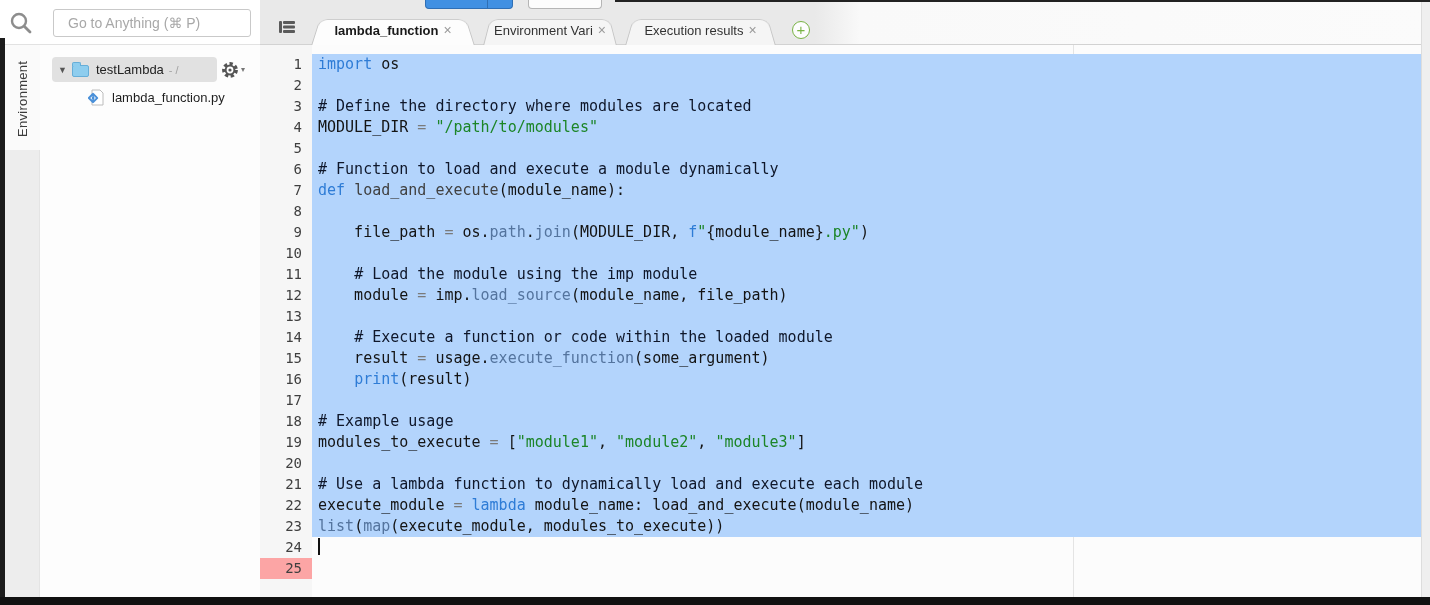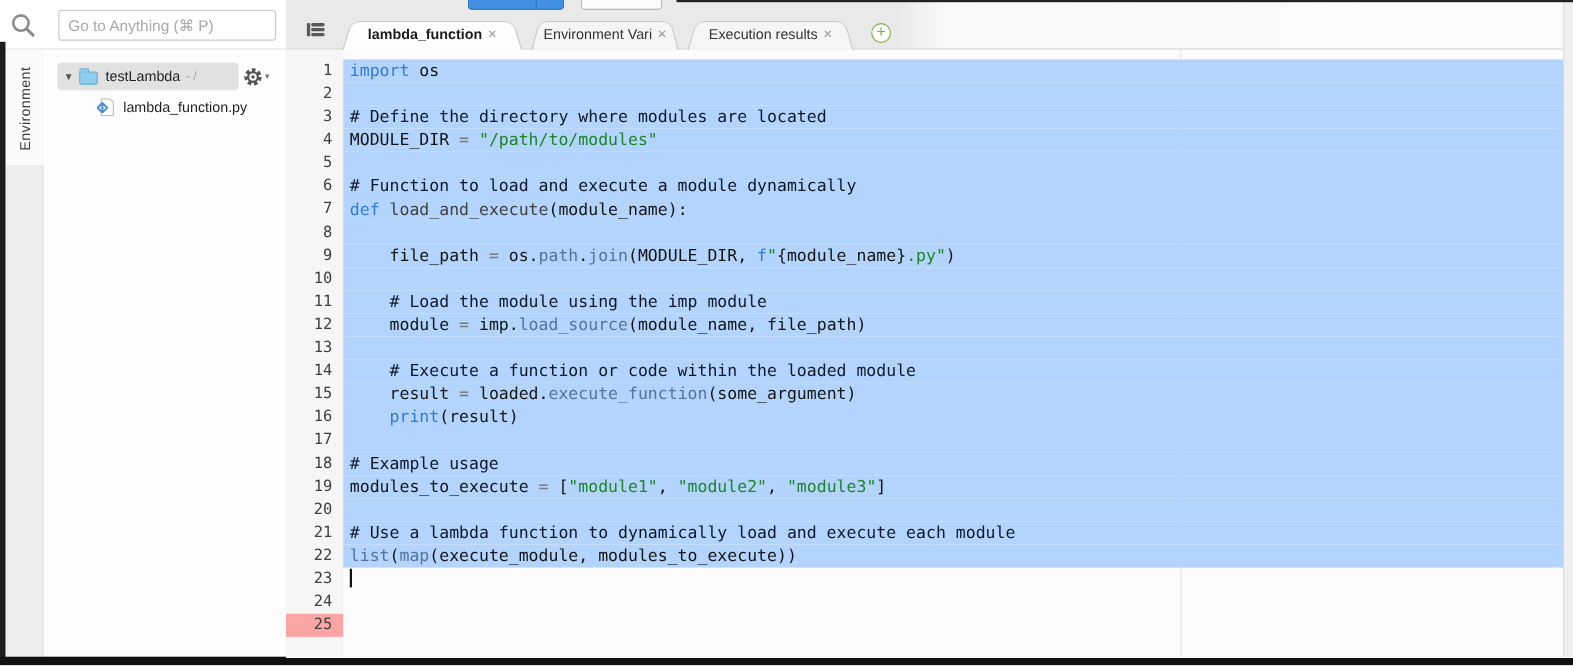--- a/index.html
+++ b/index.html
@@ -7,21 +7,21 @@
   .screen { position: relative; width: 1430px; height: 605px; background: #fff; overflow: hidden; }
 
   
   .black-bottom { position: absolute; left: 0; top: 597px; width: 1430px; height: 8px; background: #111; }
   .black-left   { position: absolute; left: 0; top: 38px; width: 5px; height: 560px; background: #1c1c1c; }
   .black-topline{ position: absolute; left: 615px; top: 0; width: 815px; height: 2px; background: #222; }
 
   
   .sb-header { position: absolute; left: 0; top: 0; width: 260px; height: 45px; background: #fff; border-bottom: 1px solid #e2e2e2; }
   .search-icon { position: absolute; left: 8px; top: 10px; }
-  .goto-input { position: absolute; left: 53px; top: 9px; width: 198px; height: 28px; border: 1px solid #c9c9c9; border-radius: 3px; font-size: 14px; padding: 0 8px; color: #444; background: #fff; outline: none; }
+  .goto-input { position: absolute; left: 53px; top: 9px; width: 198px; height: 28px; border: 1px solid #c9c9c9; border-radius: 3px; font-size: 14px; padding: 0 14px; color: #444; background: #fff; outline: none; }
   .goto-input::placeholder { color: #a8a8a8; }
 
   .rail { position: absolute; left: 5px; top: 45px; width: 35px; height: 552px; background: #ededed; border-right: 1px solid #e4e4e4; }
   .rail-active { position: absolute; left: 0; top: 0; width: 35px; height: 105px; background: #fafafa; }
   .rail-label { position: absolute; left: 0; top: 6px; width: 35px; height: 95px; display: flex; align-items: center; justify-content: center; writing-mode: vertical-rl; transform: rotate(180deg); font-size: 13px; color: #3c3c3c; letter-spacing: .3px; }
 
   .tree { position: absolute; left: 40px; top: 45px; width: 220px; height: 552px; background: #fdfdfd; }
   .folder-row { position: absolute; left: 12px; top: 12px; width: 165px; height: 25px; background: #e1e1e1; border-radius: 4px; display: flex; align-items: center; padding: 0 6px; }
   .disclosure { font-size: 9px; color: #555; margin-right: 5px; }
   .folder-icon { position: relative; width: 17px; height: 12px; background: #8ecdee; border: 1px solid #66aed8; border-radius: 2px; margin-right: 7px; margin-top: 2px; }
@@ -185,27 +185,28 @@
         <div class="code-row sel"></div>
         <div class="code-row sel"><span class="tk-c"># Function to load and execute a module dynamically</span></div>
         <div class="code-row sel"><span class="tk-k">def</span><span class="tk-t"> </span><span class="tk-d">load_and_execute</span><span class="tk-t">(module_name):</span></div>
         <div class="code-row sel"><span class="tk-t">    </span></div>
         <div class="code-row sel"><span class="tk-t">    file_path </span><span class="tk-o">=</span><span class="tk-t"> os.</span><span class="tk-m">path</span><span class="tk-t">.</span><span class="tk-m">join</span><span class="tk-t">(MODULE_DIR, </span><span class="tk-k">f</span><span class="tk-s">"</span><span class="tk-t">{module_name}</span><span class="tk-s">.py"</span><span class="tk-t">)</span></div>
         <div class="code-row sel"></div>
         <div class="code-row sel"><span class="tk-t">    </span><span class="tk-c"># Load the module using the imp module</span></div>
         <div class="code-row sel"><span class="tk-t">    module </span><span class="tk-o">=</span><span class="tk-t"> imp.</span><span class="tk-m">load_source</span><span class="tk-t">(module_name, file_path)</span></div>
         <div class="code-row sel"></div>
         <div class="code-row sel"><span class="tk-t">    </span><span class="tk-c"># Execute a function or code within the loaded module</span></div>
-        <div class="code-row sel"><span class="tk-t">    result </span><span class="tk-o">=</span><span class="tk-t"> loaded.</span><span class="tk-m">execute_function</span><span class="tk-t">(some_argument)</span></div>
+        <div class="code-row sel"><span class="tk-t">    result </span><span class="tk-o">=</span><span class="tk-t"> usage.</span><span class="tk-m">execute_function</span><span class="tk-t">(some_argument)</span></div>
         <div class="code-row sel"><span class="tk-t">    </span><span class="tk-k">print</span><span class="tk-t">(result)</span></div>
         <div class="code-row sel"></div>
         <div class="code-row sel"><span class="tk-c"># Example usage</span></div>
         <div class="code-row sel"><span class="tk-t">modules_to_execute </span><span class="tk-o">=</span><span class="tk-t"> [</span><span class="tk-s">"module1"</span><span class="tk-t">, </span><span class="tk-s">"module2"</span><span class="tk-t">, </span><span class="tk-s">"module3"</span><span class="tk-t">]</span></div>
         <div class="code-row sel"></div>
         <div class="code-row sel"><span class="tk-c"># Use a lambda function to dynamically load and execute each module</span></div>
+        <div class="code-row sel"><span class="tk-t">execute_module </span><span class="tk-o">=</span><span class="tk-t"> </span><span class="tk-k">lambda</span><span class="tk-t"> module_name: load_and_execute(module_name)</span></div>
         <div class="code-row sel"><span class="tk-m">list</span><span class="tk-t">(</span><span class="tk-b">map</span><span class="tk-t">(execute_module, modules_to_execute))</span></div>
         <div class="code-row"><span class="cursor"></span></div>
       </div>
     <div class="scroll-gutter"></div>
   </div>
 
   <div class="black-topline"></div>
   <div class="black-left"></div>
   <div class="black-bottom"></div>
 </div>

